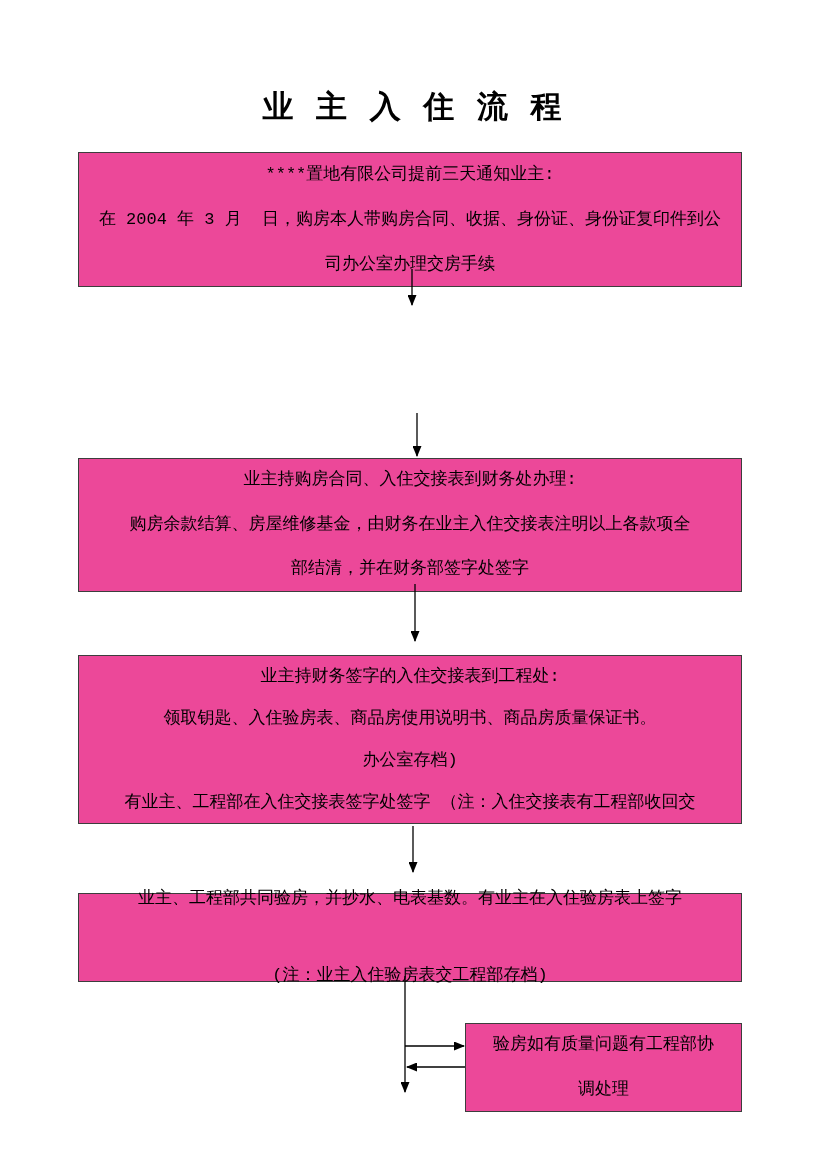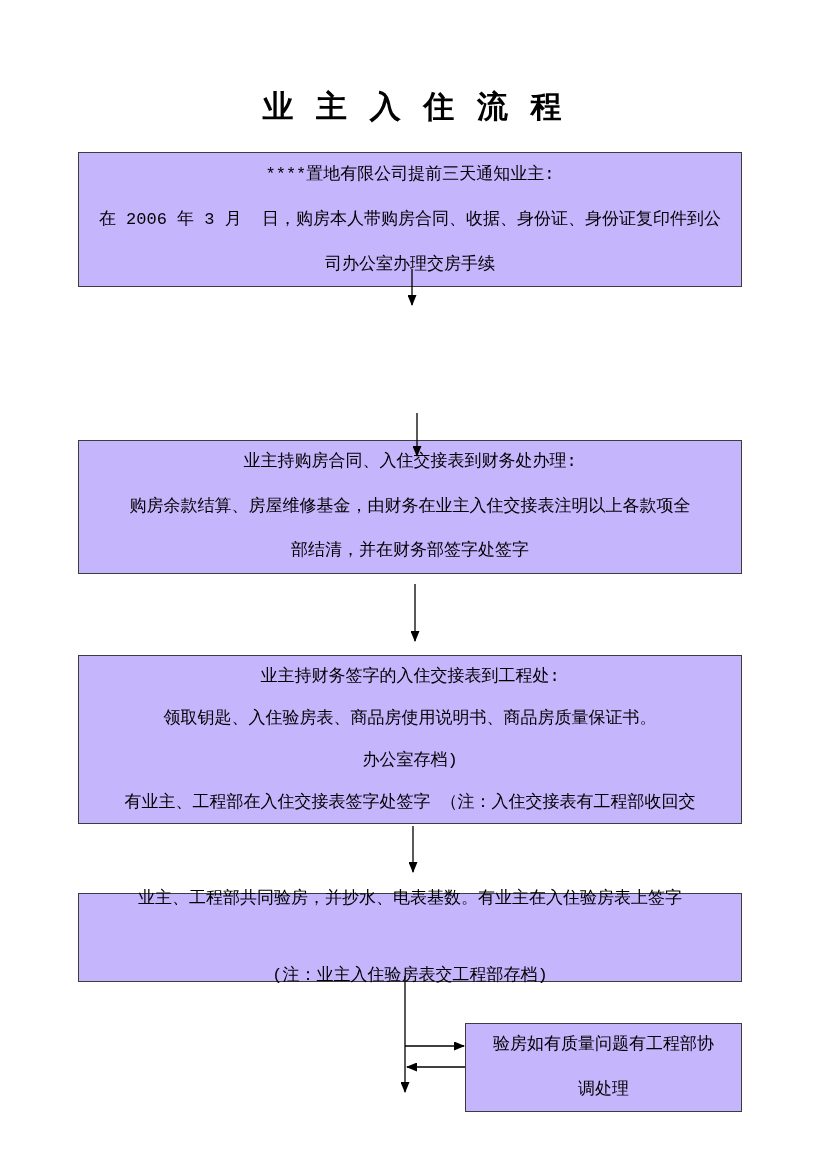--- a/index.html
+++ b/index.html
@@ -23,34 +23,34 @@
     font-weight: bold;
     letter-spacing: 2px;
     white-space: pre;
   }
   .flow-box {
     position: absolute;
     left: 78px;
     width: 664px;
     box-sizing: border-box;
     border: 1px solid #3d3d3d;
-    background: #c4b5fd;
+    background: #ec4899;
     display: flex;
     flex-direction: column;
     justify-content: center;
     text-align: center;
     font-size: 17px;
   }
   .flow-box .text-line {
     white-space: pre;
     line-height: 45px;
   }
   #box1 { top: 152px; height: 135px; }
   #box2 { top: 322px; height: 90px; }
-  #box3 { top: 440px; height: 134px; }
+  #box3 { top: 458px; height: 134px; }
   #box3 .text-line { line-height: 44.5px; }
   #box4 { top: 655px; height: 169px; }
   #box4 .text-line { line-height: 42px; }
   #box5 { top: 893px; height: 89px; gap: 32px; }
   #box5 .text-line { line-height: 44.5px; }
   #sidebox {
     left: 465px;
     top: 1023px;
     width: 277px;
     height: 89px;
@@ -65,21 +65,21 @@
 </style>
 </head>
 <body>
 
 <div id="page">
 
   <div id="title">业 主 入 住 流 程</div>
 
   <div id="box1" class="flow-box">
     <div class="text-line">****置地有限公司提前三天通知业主:</div>
-    <div class="text-line">在 2006 年 3 月  日，购房本人带购房合同、收据、身份证、身份证复印件到公</div>
+    <div class="text-line">在 2004 年 3 月  日，购房本人带购房合同、收据、身份证、身份证复印件到公</div>
     <div class="text-line">司办公室办理交房手续</div>
   </div>
 
 
   <div id="box3" class="flow-box">
     <div class="text-line">业主持购房合同、入住交接表到财务处办理:</div>
     <div class="text-line">购房余款结算、房屋维修基金，由财务在业主入住交接表注明以上各款项全</div>
     <div class="text-line">部结清，并在财务部签字处签字</div>
   </div>
 

